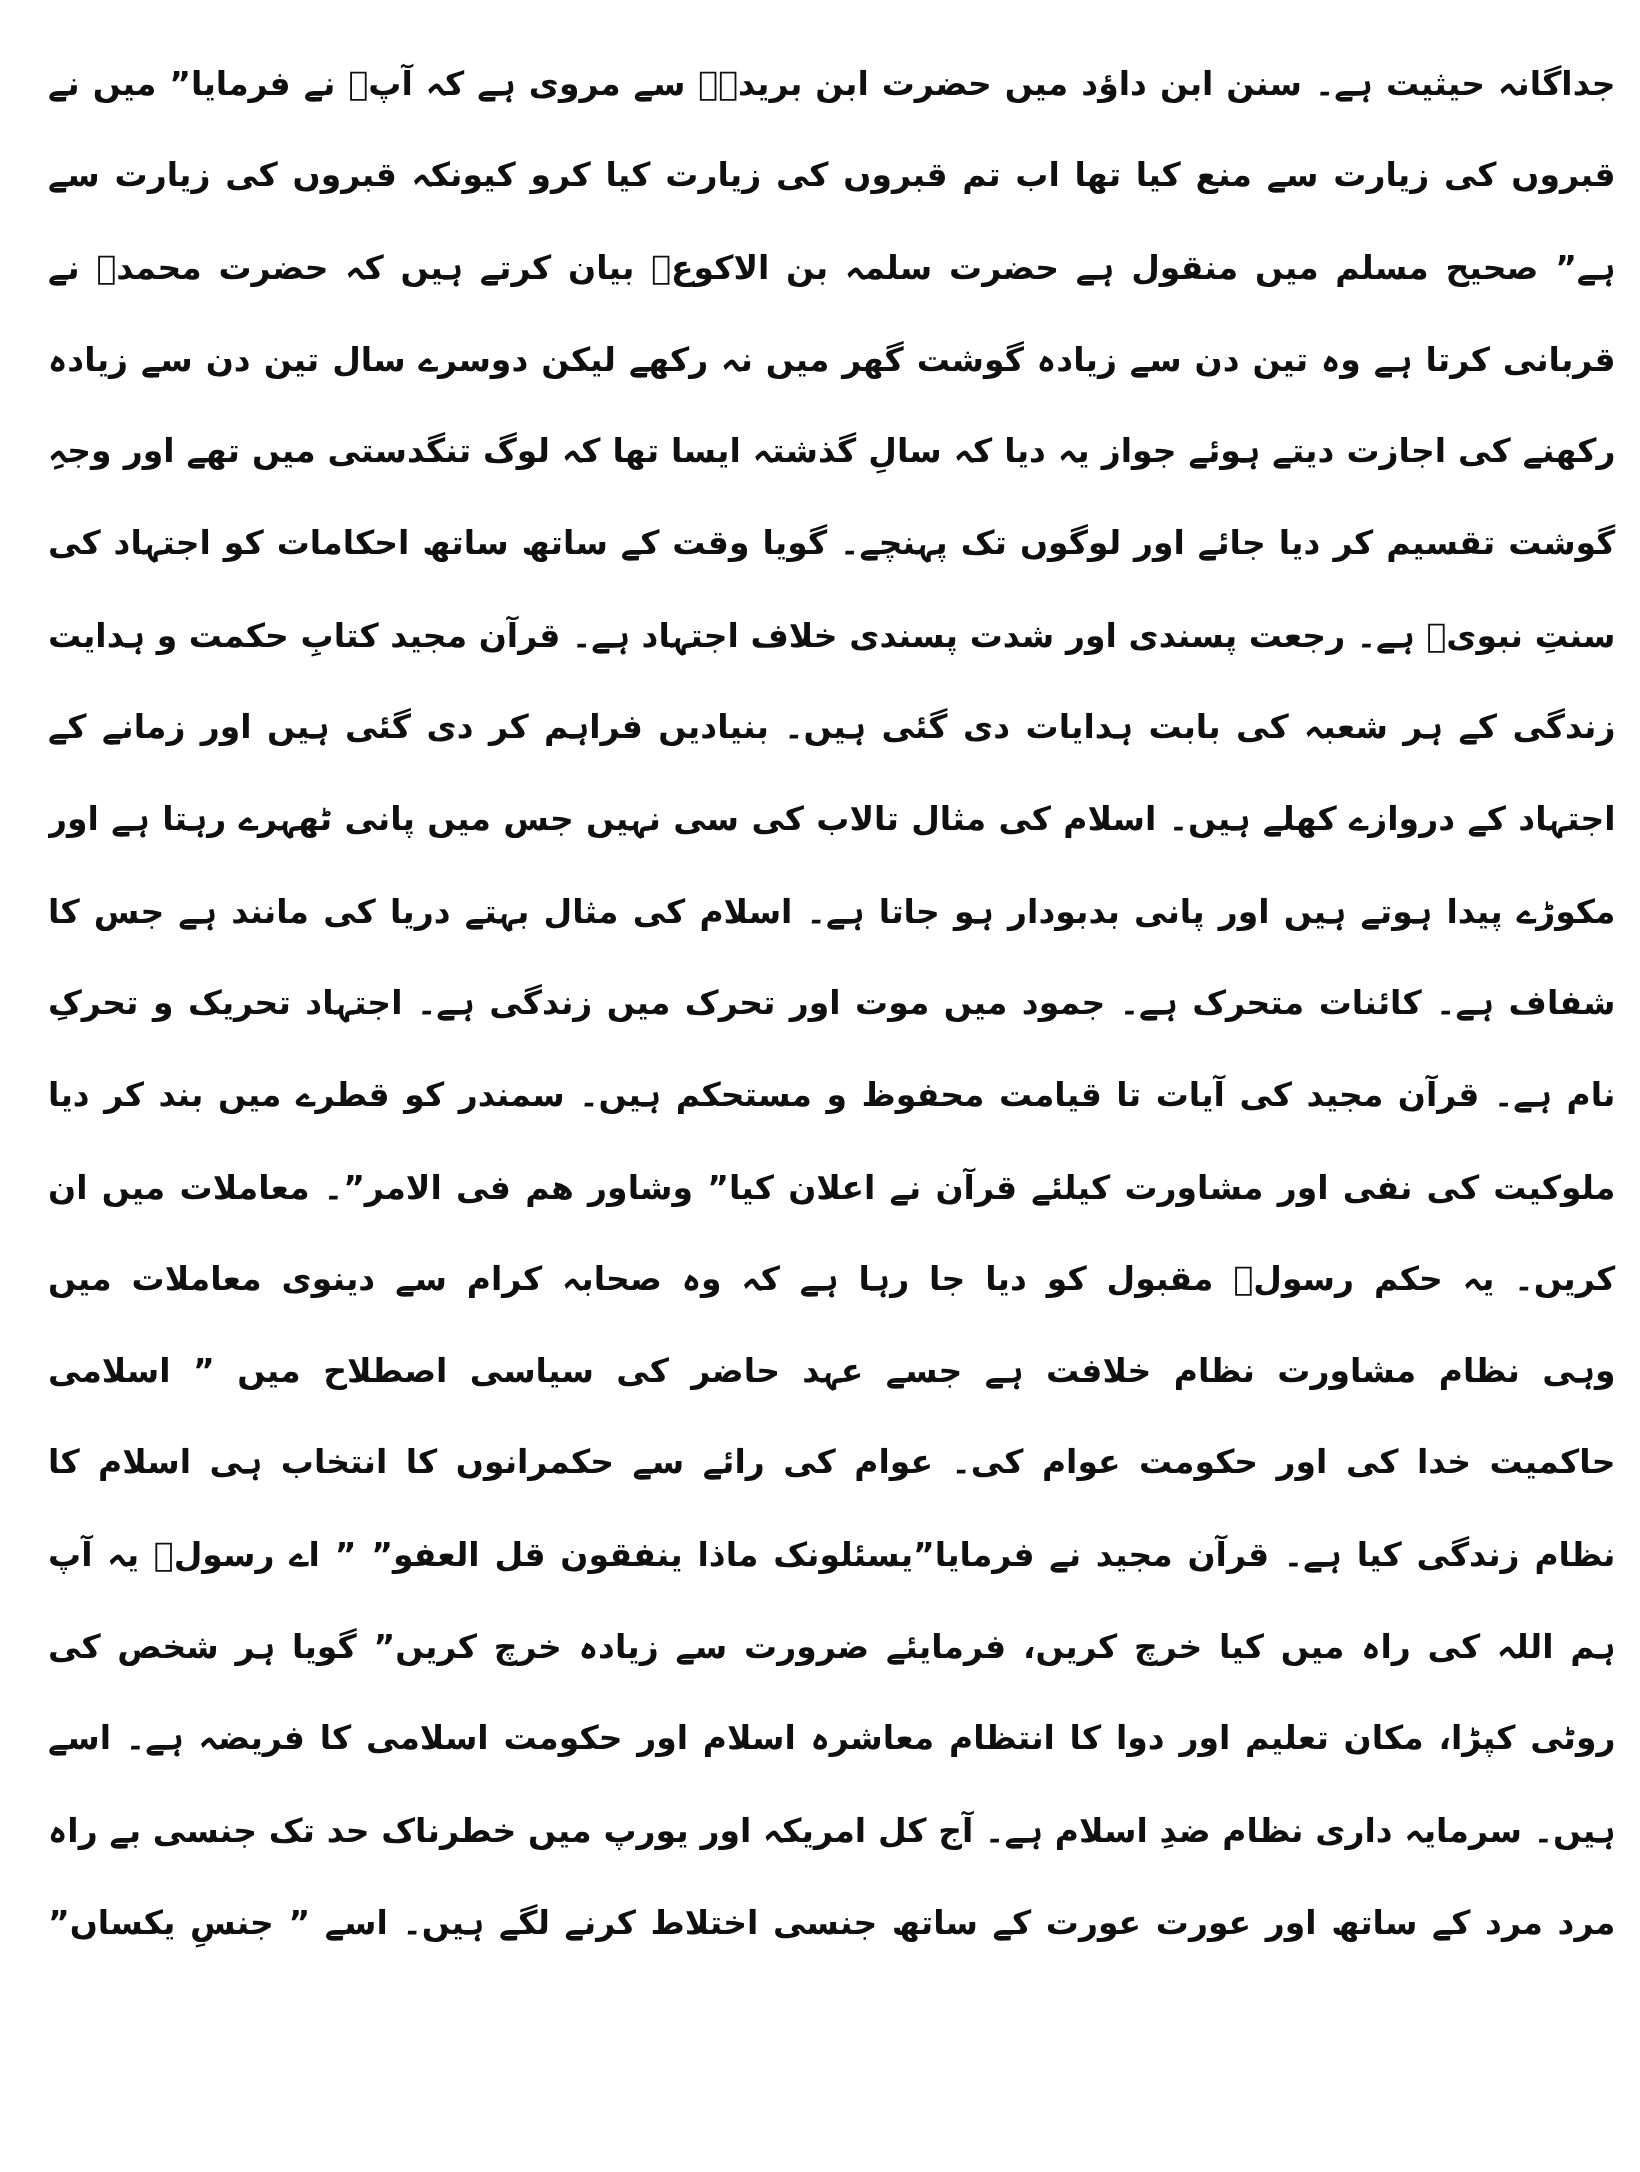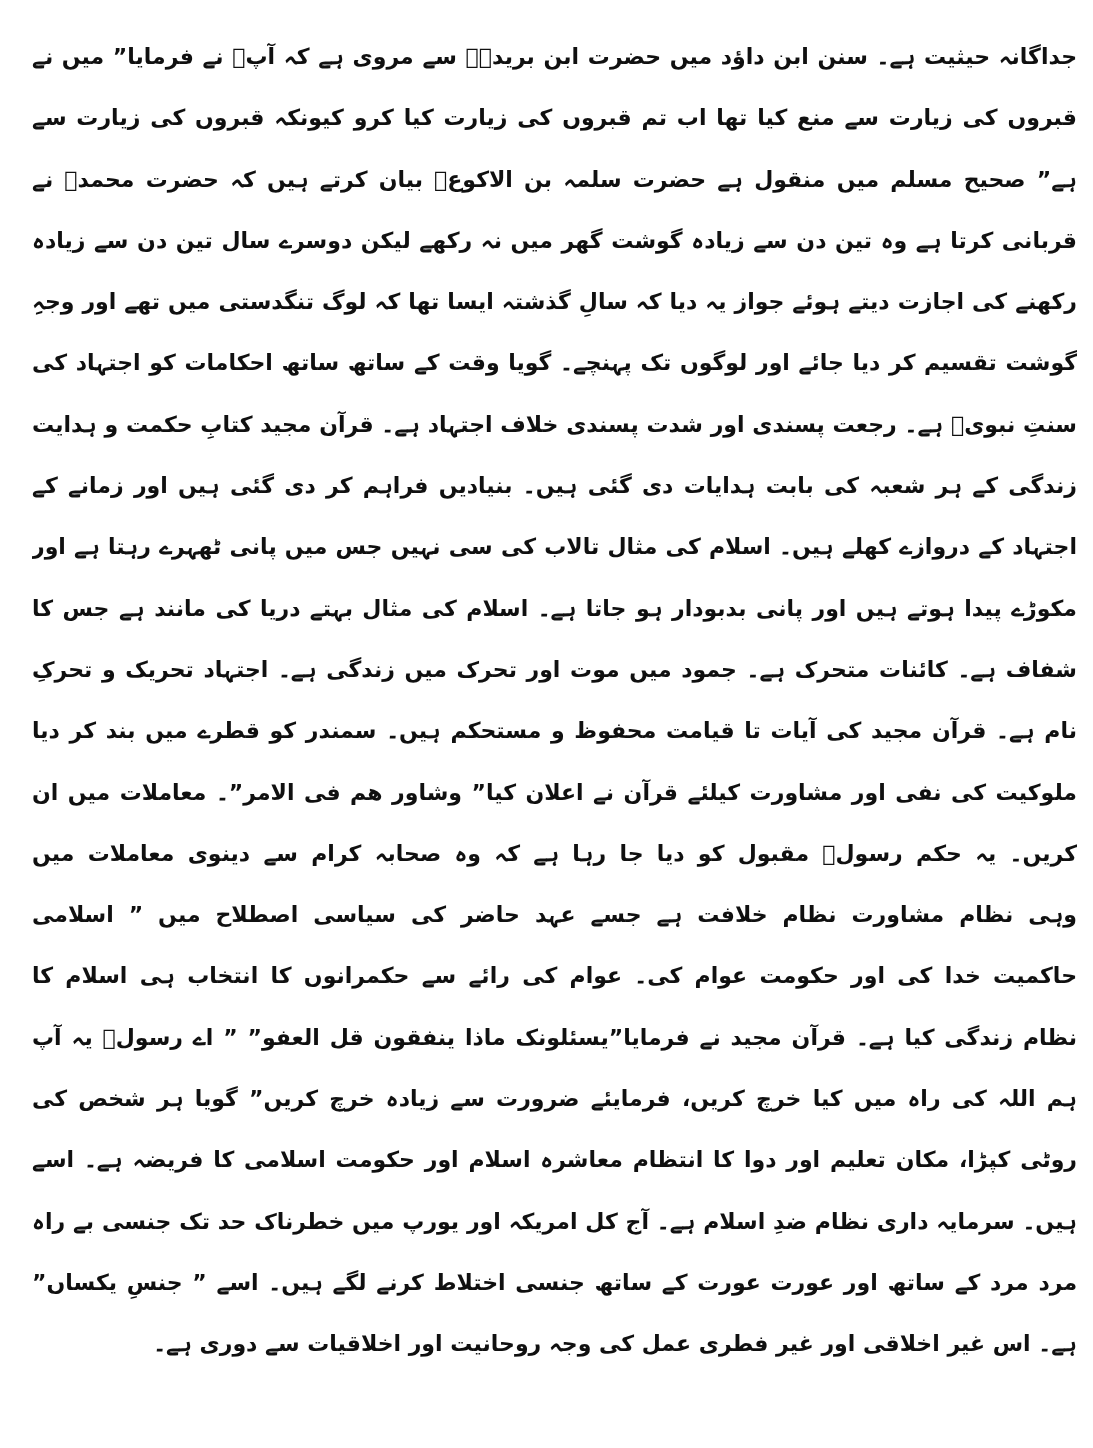--- a/index.html
+++ b/index.html
@@ -57,15 +57,14 @@
       <div class="line">نام ہے۔ قرآن مجید کی آیات تا قیامت محفوظ و مستحکم ہیں۔ سمندر کو قطرے میں بند کر دیا گیا ہے۔ آمریت و</div>
       <div class="line">ملوکیت کی نفی اور مشاورت کیلئے قرآن نے اعلان کیا” وشاور ھم فی الامر”۔ معاملات میں ان سے مشاورت</div>
       <div class="line">کریں۔ یہ حکم رسولؐ مقبول کو دیا جا رہا ہے کہ وہ صحابہ کرام سے دینوی معاملات میں مشاورت کیا کریں۔ آج</div>
       <div class="line">وہی نظام مشاورت نظام خلافت ہے جسے عہد حاضر کی سیاسی اصطلاح میں ” اسلامی جمہوریت” کہتے ہیں۔</div>
       <div class="line">حاکمیت خدا کی اور حکومت عوام کی۔ عوام کی رائے سے حکمرانوں کا انتخاب ہی اسلام کا سیاسی نظام ہے۔ معاشی</div>
       <div class="line">نظام زندگی کیا ہے۔ قرآن مجید نے فرمایا”یسئلونک ماذا ینفقون قل العفو” ” اے رسولؐ یہ آپ سے پوچھتے ہیں کہ</div>
       <div class="line">ہم اللہ کی راہ میں کیا خرچ کریں، فرمایئے ضرورت سے زیادہ خرچ کریں” گویا ہر شخص کی بنیادی ضرورت</div>
       <div class="line">روٹی کپڑا، مکان تعلیم اور دوا کا انتظام معاشرہ اسلام اور حکومت اسلامی کا فریضہ ہے۔ اسے مساوات محمدیؐ کہتے</div>
       <div class="line">ہیں۔ سرمایہ داری نظام ضدِ اسلام ہے۔ آج کل امریکہ اور یورپ میں خطرناک حد تک جنسی بے راہ روی ہے۔</div>
       <div class="line">مرد مرد کے ساتھ اور عورت عورت کے ساتھ جنسی اختلاط کرنے لگے ہیں۔ اسے ” جنسِ یکساں” کہا جاتا</div>
-      <div class="line last">ہے۔ اس غیر اخلاقی اور غیر فطری عمل کی وجہ روحانیت اور اخلاقیات سے دوری ہے۔</div>
     </div>
 </div>
 
 </body></html>

